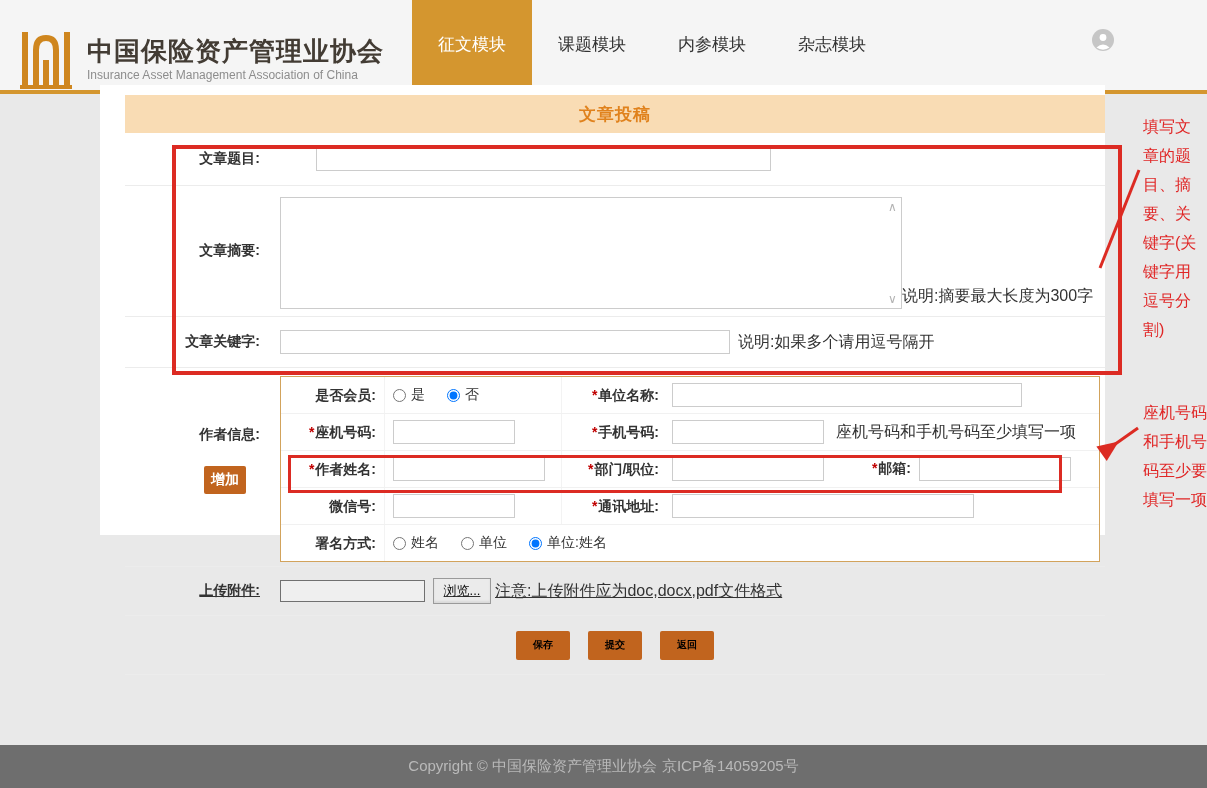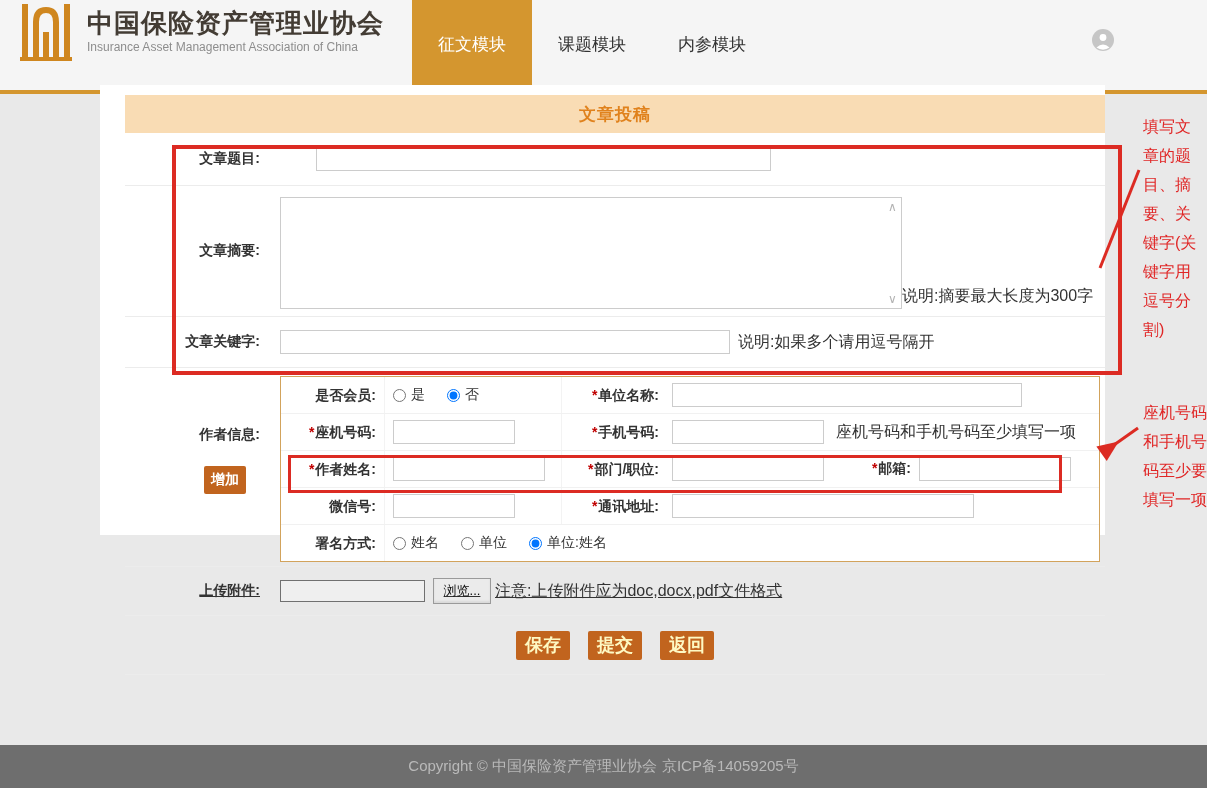--- a/index.html
+++ b/index.html
@@ -5,21 +5,21 @@
   * { margin:0; padding:0; box-sizing:content-box; }
   html,body { width:1207px; height:788px; }
   body {
     position:relative; overflow:hidden;
     background:#e9e9e9;
     font-family:"Liberation Sans", sans-serif;
     color:#333;
   }
   
   .header { position:absolute; left:0; top:0; width:1207px; height:90px;
-            background:#f5f5f5; border-bottom:4px solid #d4962f; display:flex; align-items:flex-start; }
+            background:#f5f5f5; border-bottom:4px solid #d4962f; display:flex; align-items:flex-end; }
   .logo-block { display:flex; align-items:center; margin-left:18px; }
   .logo-mark { width:56px; height:62px; }
   .logo-text { margin-left:13px; }
   .logo-title { font-size:26px; font-weight:bold; color:#433c34; letter-spacing:1px; line-height:30px; }
   .logo-sub { font-size:12px; color:#8d8d8d; margin-top:2px; }
   .nav { display:flex; height:90px; margin-left:28px; }
   .nav-item { width:120px; height:90px; line-height:90px; text-align:center;
               font-size:17px; color:#333; cursor:pointer; }
   .nav-item.active { background:#d4962f; color:#fff; }
   .avatar { position:absolute; left:1092px; top:29px; width:22px; height:22px; cursor:pointer; }
@@ -65,22 +65,22 @@
   .radio-wrap input { margin-right:5px; }
   
   .row-upload { height:48px;text-decoration:underline; }
   .file-box { width:143px; height:20px; border:1px solid #707070; background:#efefef; }
   .browse-btn { width:56px; height:24px; margin-left:8px; background:#ebebeb; border:1px solid #9a9a9a;
                 font-size:13px; color:#111; cursor:pointer; box-shadow:inset 0 -2px 2px rgba(0,0,0,.08);
                 font-family:"Liberation Sans", sans-serif; }
   .row-upload .note { margin-left:4px; }
   
   .row-buttons { height:58px; justify-content:center; align-items:center; }
-  .btn { width:54px; height:29px; margin:0 9px; background:#c1641e; color:#fef9c3; border:none; border-radius:2px;
-         font-size:18px; font-weight:bold; cursor:pointer; font-family:"Liberation Sans", sans-serif; }
+  .btn { width:54px; height:29px; margin:0 9px; background:#c1641e; color:#000000; border:none; border-radius:2px;
+         font-size:10px; font-weight:bold; cursor:pointer; font-family:"Liberation Sans", sans-serif; }
   
   .footer { position:absolute; left:0; top:745px; width:1207px; height:43px; background:#6e6e6e;
             display:flex; justify-content:center; align-items:center; font-size:15px; color:#b9b9b9; }
   .footer .icp { margin-left:5px; color:#b9b9b9; cursor:pointer; }
   
   .rect1 { position:absolute; left:172px; top:145px; width:950px; height:230px;
            border:4px solid #dc2b23; box-sizing:border-box; pointer-events:none; z-index:6; }
   .rect2 { position:absolute; left:288px; top:455px; width:774px; height:38px;
            border:3px solid #dc2b23; box-sizing:border-box; pointer-events:none; z-index:6; }
   .ann { position:absolute; color:#e02626; font-size:16px; line-height:29px; z-index:6;
@@ -105,20 +105,21 @@
     </svg>
     <div class="logo-text">
       <div class="logo-title">中国保险资产管理业协会</div>
       <div class="logo-sub">Insurance Asset Management Association of China</div>
     </div>
   </div>
   <div class="nav">
     <div class="nav-item active">征文模块</div>
     <div class="nav-item">课题模块</div>
     <div class="nav-item">内参模块</div>
+    <div class="nav-item">杂志模块</div>
   </div>
   <svg class="avatar" viewBox="0 0 22 22">
     <circle cx="11" cy="11" r="11" fill="#c6c6c6"></circle>
     <circle cx="11" cy="8.5" r="3.4" fill="#fff"></circle>
     <path d="M4.5 18.5 Q11 12.5 17.5 18.5 A11 11 0 0 1 4.5 18.5 Z" fill="#fff"></path>
   </svg>
 </div>
 
 <div class="content">
   <div class="form-table">

